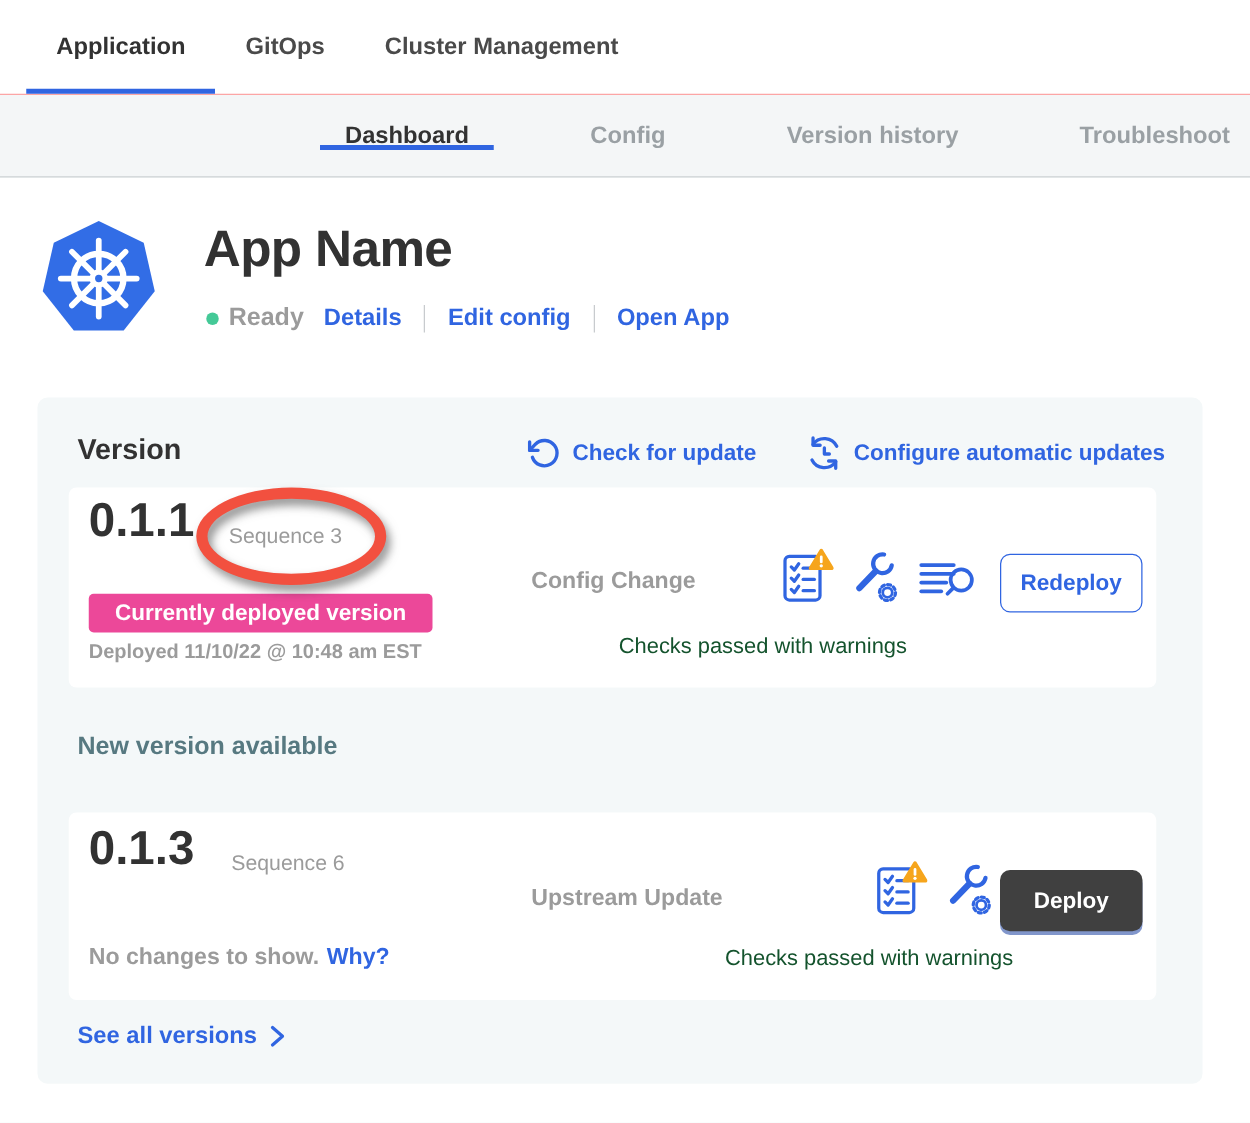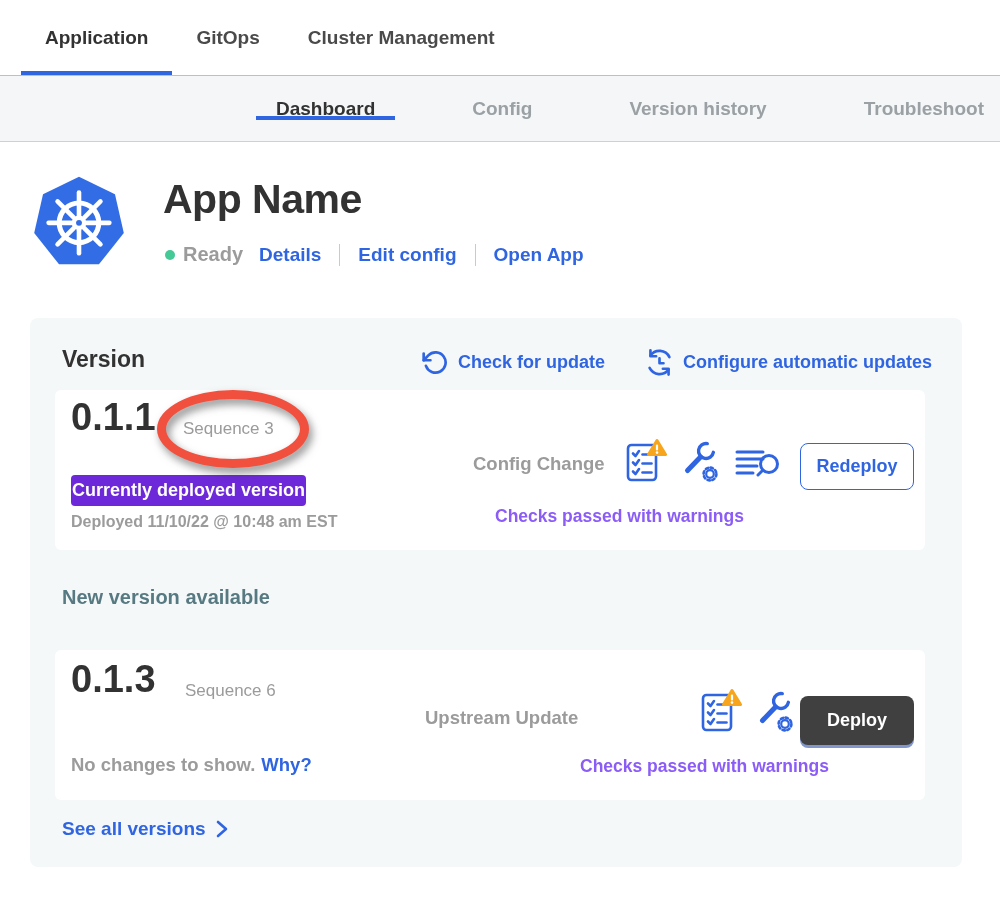--- a/index.html
+++ b/index.html
@@ -46,25 +46,25 @@
   .card-action { display:flex; align-items:center; gap:9px; font-size:18px; font-weight:700;
                  color:#3065e1; text-decoration:none; cursor:pointer; white-space:nowrap; }
 
   .vrow { position:absolute; left:25px; width:870px; background:#ffffff; border-radius:6px; }
   .vrow.current { top:72px; height:160px; }
   .vrow.available { top:332px; height:150px; }
 
   .vnum { position:absolute; left:16px; font-size:38px; font-weight:700; color:#323232; }
   .vseq { position:absolute; font-size:17px; color:#9b9b9b; }
   .meta { position:absolute; left:16px; font-size:16px; font-weight:700; color:#9b9b9b; white-space:nowrap; }
-  .badge { position:absolute; left:16px; top:85px; background:#6d28d9; color:#fff;
-           font-size:18px; font-weight:700; padding:5px 1px; border-radius:4px; }
+  .badge { position:absolute; left:16px; top:85px; background:#ec4899; color:#fff;
+           font-size:18px; font-weight:700; padding:5px 21px; border-radius:4px; }
   .source { position:absolute; left:370px; font-size:18.5px; font-weight:700; color:#9b9b9b; white-space:nowrap; }
   .icon-row { position:absolute; display:flex; align-items:flex-end; gap:13px; }
-  .warn { position:absolute; font-size:17.5px; font-weight:700; color:#8b5cf6; white-space:nowrap; }
+  .warn { position:absolute; font-size:17.5px; font-weight:400; color:#14532d; white-space:nowrap; }
   .changes-line { position:absolute; left:16px; top:104px; font-size:18.5px; font-weight:700;
                   color:#9b9b9b; white-space:nowrap; }
   .why-link { color:#3065e1; cursor:pointer; margin-left:6px; }
 
   .btn { position:absolute; left:745px; width:114px; height:47px; border-radius:8px;
          font-family:inherit; font-size:18px; font-weight:700; cursor:pointer; }
   .btn.outline { top:53px; background:#fff; border:1.5px solid #3065e1; color:#3065e1; }
   .btn.solid { top:46px; height:49px; background:#404040; border:none; color:#fff;
                box-shadow:0 3px 0 rgba(25,64,160,0.55); }
 
@@ -146,21 +146,21 @@
         <span>Configure automatic updates</span>
       </a>
     </div>
 
     <div class="vrow current">
       <div class="vnum" style="top:6px;">0.1.1</div>
       <div class="vseq" style="left:128px; top:29px;">Sequence 3</div>
       <div class="annotation-ellipse"></div>
       <div class="badge">Currently deployed version</div>
       <div class="meta" style="top:123px;">Deployed 11/10/22 @ 10:48 am EST</div>
-      <div class="source" style="top:63px;margin-left:48px;">Config Change</div>
+      <div class="source" style="top:63px;">Config Change</div>
 
       <div class="icon-row" style="left:570px; top:48px;">
         <svg width="42" height="46" viewBox="0 0 42 46">
           <g fill="none" stroke="#3065e1" stroke-width="2.6" stroke-linecap="round" stroke-linejoin="round">
             <rect x="3" y="7" width="28" height="35" rx="3.5"></rect>
             <polyline points="8,15.5 10.5,18 14,13"></polyline>
               <line x1="17.5" y1="16.5" x2="26.5" y2="16.5"></line>
             <polyline points="8,24.5 10.5,27 14,22"></polyline>
               <line x1="17.5" y1="25.5" x2="26.5" y2="25.5"></line>
             <polyline points="8,33.5 10.5,36 14,31"></polyline>

